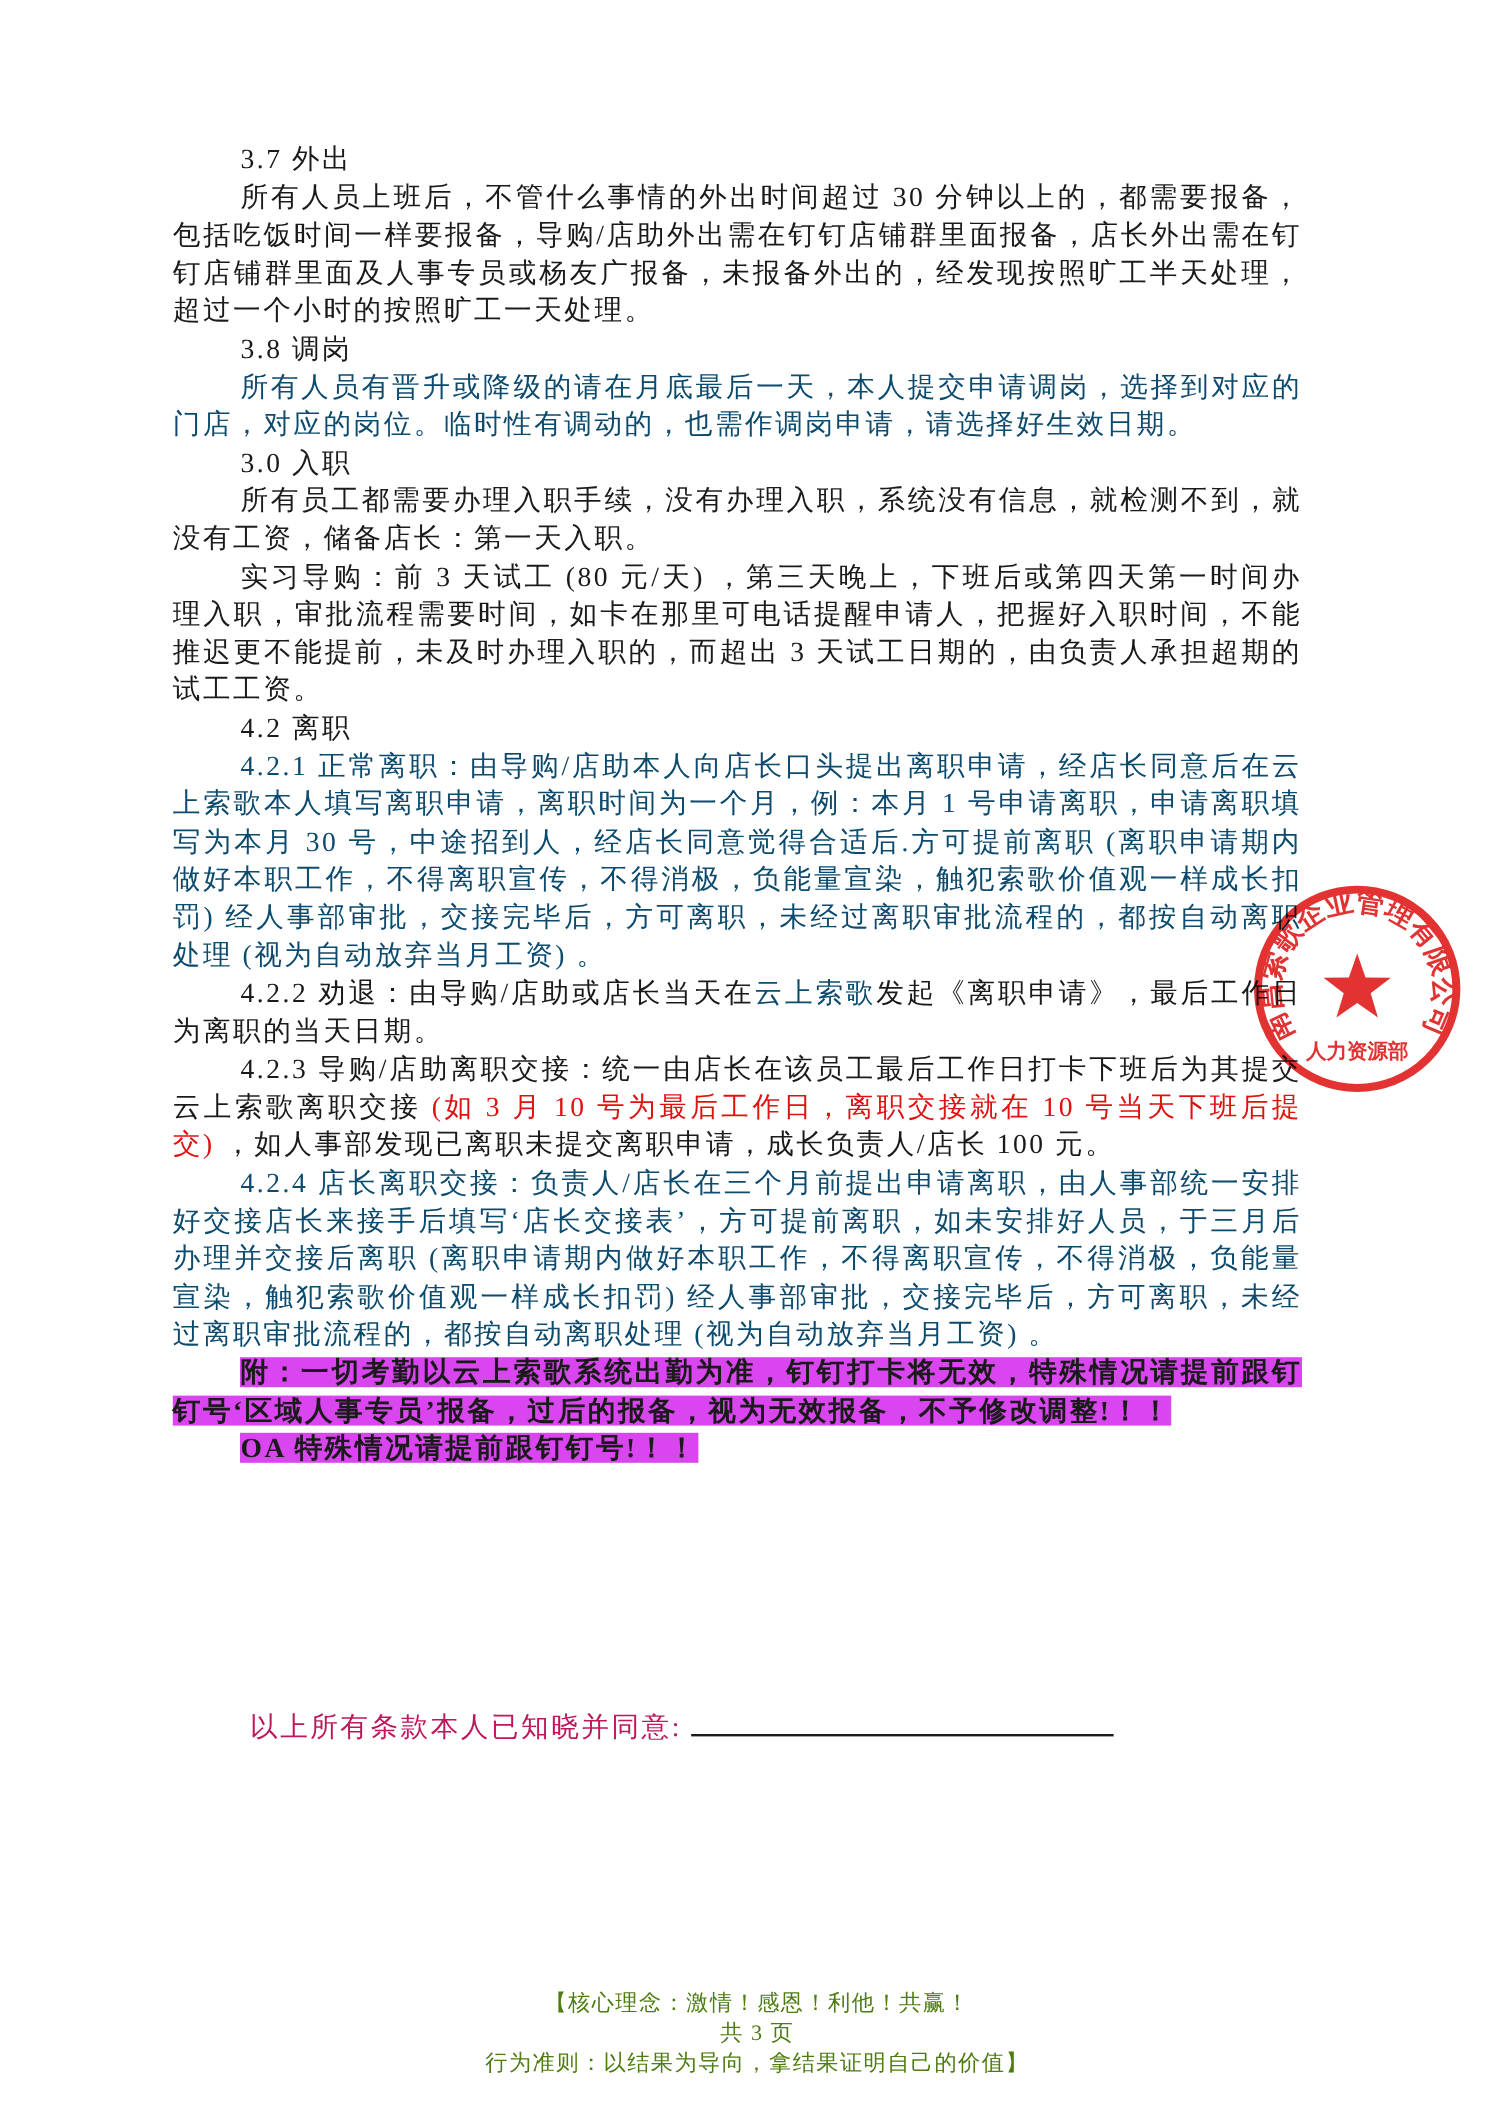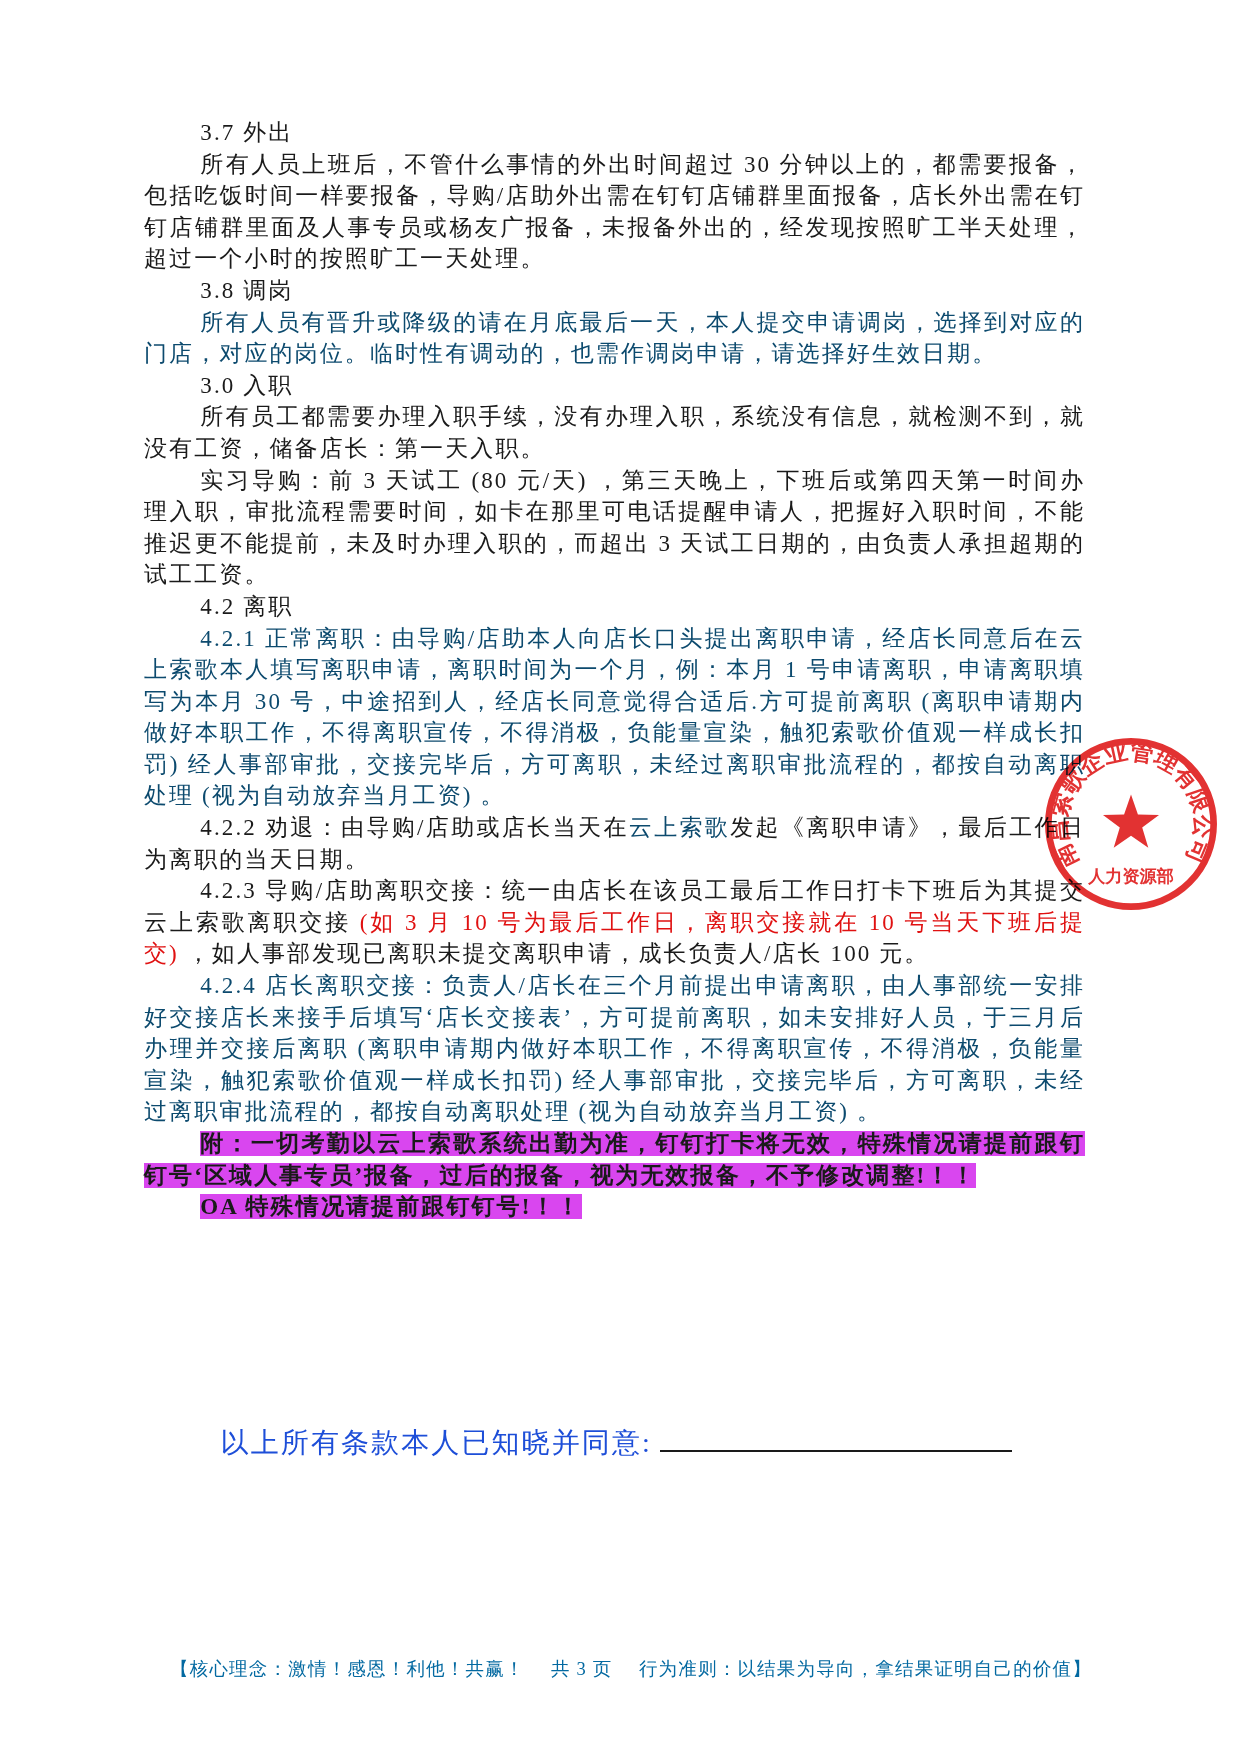--- a/index.html
+++ b/index.html
@@ -13,30 +13,30 @@
     color:#1a1a1a;font-size:23px;line-height:31.6px;
     text-align:justify;letter-spacing:2.1px;
   }
   .doc p{margin:0;text-indent:2.45em;}
   .run-black{color:#1a1a1a;}
   .run-blue{color:#0c4a6e;}
   .run-red{color:#e01111;}
   .hl{background:#d946ef;font-weight:bold;}
   .sig{
     position:absolute;left:152px;top:1422px;width:941px;
-    color:#1d4ed8;font-size:28px;letter-spacing:2.1px;text-indent:2.45em;
+    color:#be185d;font-size:23px;letter-spacing:2.1px;text-indent:2.45em;
   }
   .sig-underline{
     display:inline-block;width:352px;height:1em;
     border-bottom:2px solid #1a1a1a;margin-left:8px;
   }
   .footer{
     position:absolute;left:170px;right:148px;top:1656px;
     display:flex;justify-content:space-between;align-items:center;
-    color:#0369a1;font-size:18.5px;letter-spacing:1.2px;white-space:nowrap;
+    color:#4d7c0f;font-size:18.5px;letter-spacing:1.2px;white-space:nowrap;flex-direction:column;
   }
   .stamp{
     position:absolute;left:1036px;top:729px;width:190px;height:190px;
     opacity:0.92;mix-blend-mode:multiply;pointer-events:none;
   }
   .stamp text{font-family:"Liberation Serif","DejaVu Serif",serif;font-weight:bold;}
 </style>
 </head>
 <body>
 

